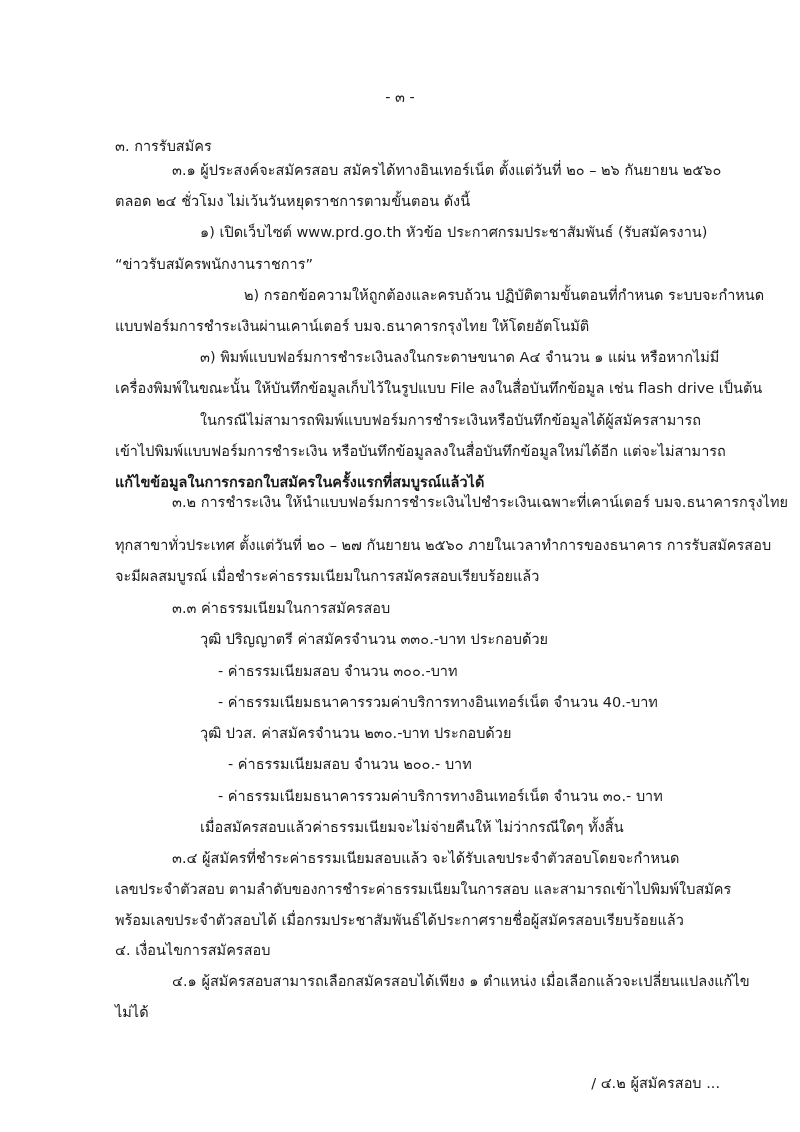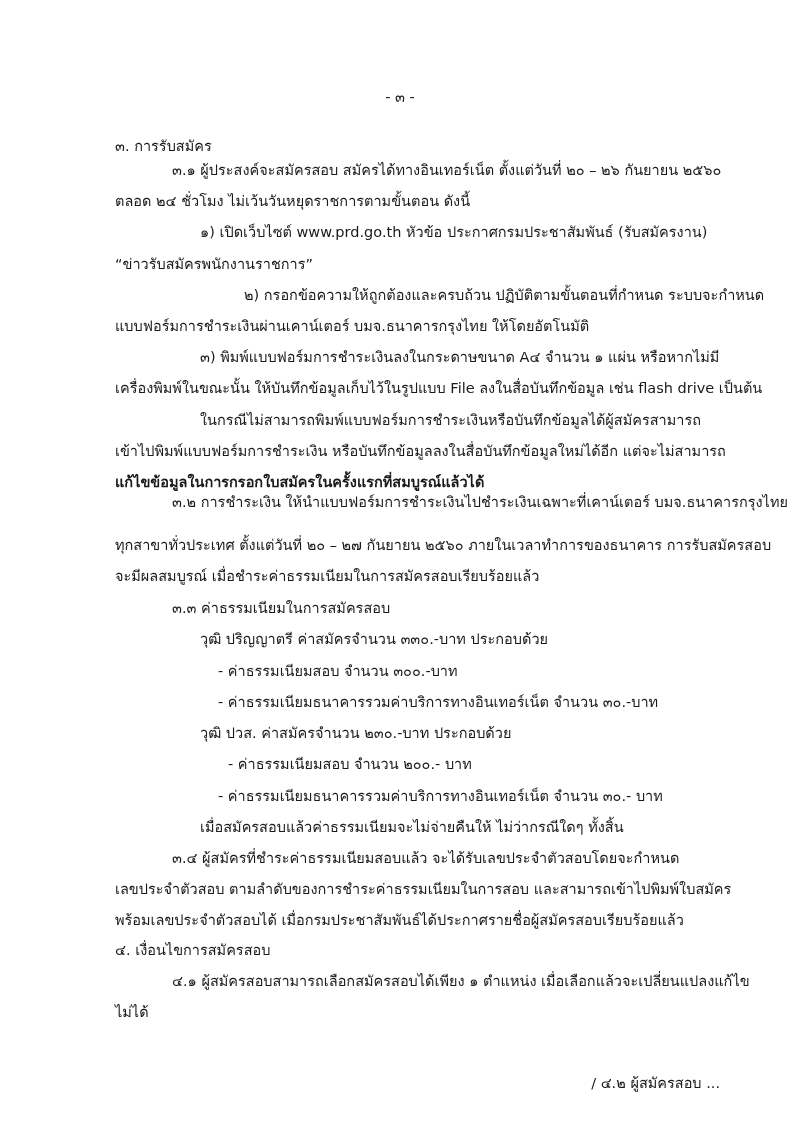--- a/index.html
+++ b/index.html
@@ -25,21 +25,21 @@
       <div class="line" style="left: 115px; top: 378px; max-width: 640px;">เครื่องพิมพ์ในขณะนั้น ให้บันทึกข้อมูลเก็บไว้ในรูปแบบ File ลงในสื่อบันทึกข้อมูล เช่น flash drive เป็นต้น</div>
       <div class="line" style="left: 200px; top: 410px; max-width: 555px;">ในกรณีไม่สามารถพิมพ์แบบฟอร์มการชำระเงินหรือบันทึกข้อมูลได้ผู้สมัครสามารถ</div>
       <div class="line" style="left: 115px; top: 441px; max-width: 640px;">เข้าไปพิมพ์แบบฟอร์มการชำระเงิน หรือบันทึกข้อมูลลงในสื่อบันทึกข้อมูลใหม่ได้อีก แต่จะไม่สามารถ</div>
       <div class="line" style="left: 115px; top: 472px; max-width: 640px; font-weight: bold;">แก้ไขข้อมูลในการกรอกใบสมัครในครั้งแรกที่สมบูรณ์แล้วได้</div>
       <div class="line" style="left: 172px; top: 492px; max-width: 583px;">๓.๒ การชำระเงิน  ให้นำแบบฟอร์มการชำระเงินไปชำระเงินเฉพาะที่เคาน์เตอร์ บมจ.ธนาคารกรุงไทย</div>
       <div class="line" style="left: 115px; top: 535px; max-width: 640px;">ทุกสาขาทั่วประเทศ ตั้งแต่วันที่ ๒๐ – ๒๗ กันยายน ๒๕๖๐ ภายในเวลาทำการของธนาคาร  การรับสมัครสอบ</div>
       <div class="line" style="left: 115px; top: 566px; max-width: 640px;">จะมีผลสมบูรณ์ เมื่อชำระค่าธรรมเนียมในการสมัครสอบเรียบร้อยแล้ว</div>
       <div class="line" style="left: 172px; top: 598px; max-width: 583px;">๓.๓ ค่าธรรมเนียมในการสมัครสอบ</div>
       <div class="line" style="left: 200px; top: 629px; max-width: 555px;">วุฒิ ปริญญาตรี ค่าสมัครจำนวน ๓๓๐.-บาท ประกอบด้วย</div>
       <div class="line" style="left: 218px; top: 661px; max-width: 537px;">-  ค่าธรรมเนียมสอบ  จำนวน  ๓๐๐.-บาท</div>
-      <div class="line" style="left: 218px; top: 692px; max-width: 537px;">-  ค่าธรรมเนียมธนาคารรวมค่าบริการทางอินเทอร์เน็ต  จำนวน ๓๐.-บาท</div>
+      <div class="line" style="left: 218px; top: 692px; max-width: 537px;">-  ค่าธรรมเนียมธนาคารรวมค่าบริการทางอินเทอร์เน็ต  จำนวน 40.-บาท</div>
       <div class="line" style="left: 200px; top: 723px; max-width: 555px; text-align: right;">วุฒิ ปวส. ค่าสมัครจำนวน ๒๓๐.-บาท ประกอบด้วย</div>
       <div class="line" style="left: 218px; top: 754px; max-width: 537px; margin-left: 10px;">-  ค่าธรรมเนียมสอบ  จำนวน  ๒๐๐.- บาท</div>
       <div class="line" style="left: 218px; top: 786px; max-width: 537px;">-  ค่าธรรมเนียมธนาคารรวมค่าบริการทางอินเทอร์เน็ต จำนวน ๓๐.- บาท</div>
       <div class="line" style="left: 200px; top: 817px; max-width: 555px;">เมื่อสมัครสอบแล้วค่าธรรมเนียมจะไม่จ่ายคืนให้ ไม่ว่ากรณีใดๆ ทั้งสิ้น</div>
       <div class="line" style="left: 172px; top: 848px; max-width: 583px;">๓.๔ ผู้สมัครที่ชำระค่าธรรมเนียมสอบแล้ว จะได้รับเลขประจำตัวสอบโดยจะกำหนด</div>
       <div class="line" style="left: 115px; top: 879px; max-width: 640px;">เลขประจำตัวสอบ ตามลำดับของการชำระค่าธรรมเนียมในการสอบ และสามารถเข้าไปพิมพ์ใบสมัคร</div>
       <div class="line" style="left: 115px; top: 910px; max-width: 640px;">พร้อมเลขประจำตัวสอบได้ เมื่อกรมประชาสัมพันธ์ได้ประกาศรายชื่อผู้สมัครสอบเรียบร้อยแล้ว</div>
       <div class="line" style="left: 115px; top: 940px; max-width: 640px;">๔. เงื่อนไขการสมัครสอบ</div>
       <div class="line" style="left: 172px; top: 971px; max-width: 583px;">๔.๑ ผู้สมัครสอบสามารถเลือกสมัครสอบได้เพียง ๑ ตำแหน่ง เมื่อเลือกแล้วจะเปลี่ยนแปลงแก้ไข</div>
       <div class="line" style="left: 115px; top: 1002px; max-width: 640px;">ไม่ได้</div>

